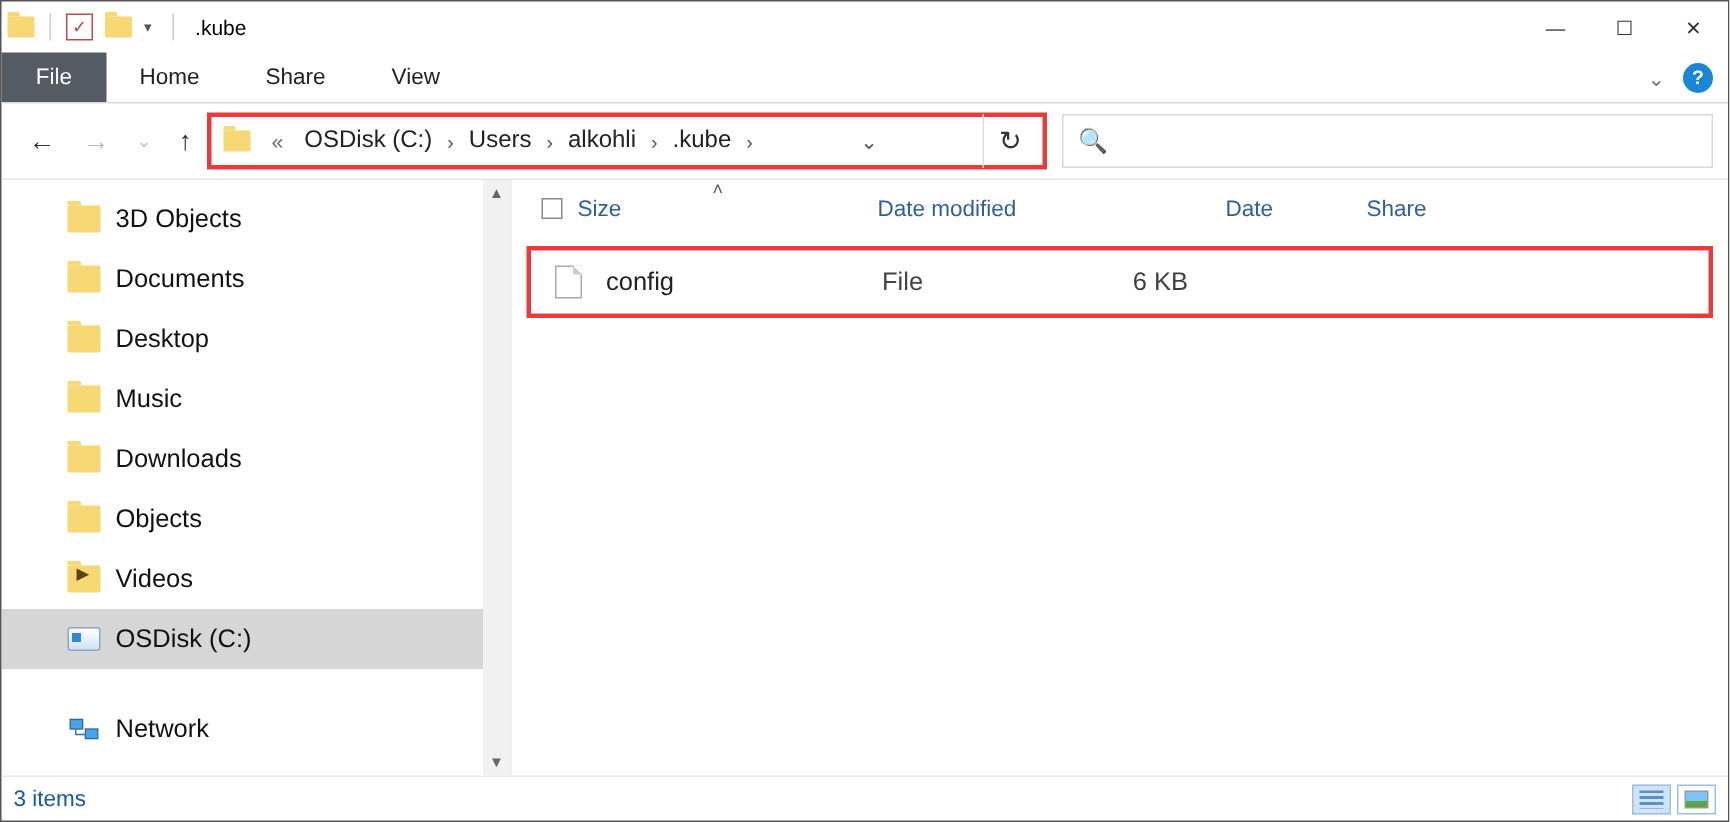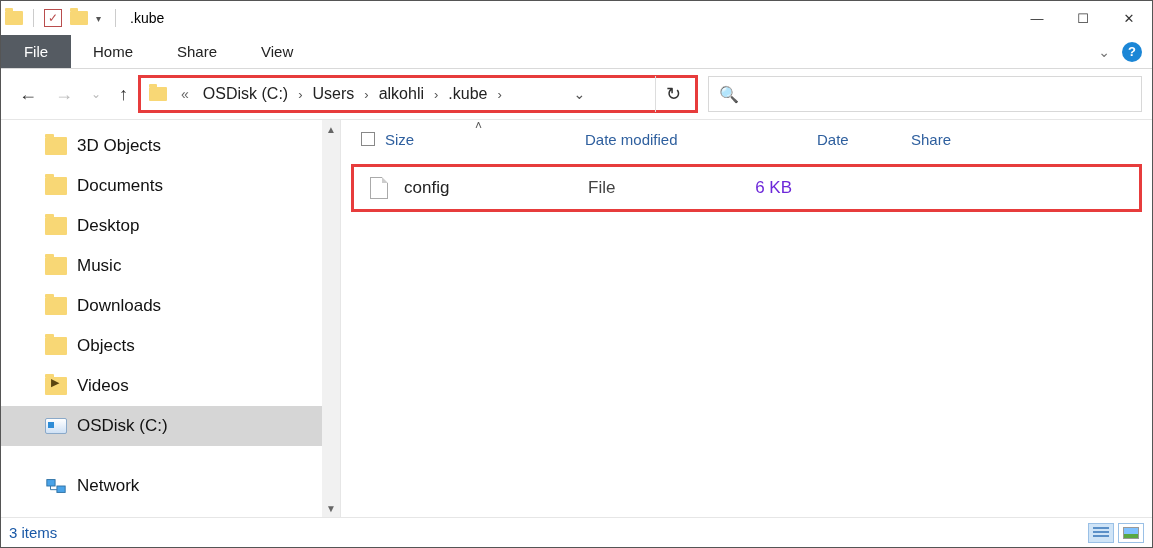--- a/index.html
+++ b/index.html
@@ -195,21 +195,21 @@
     width:18px; height:22px; background:#fff; border:1px solid #aaa;
     position:relative;
   }
   .file-row .file-icon::after {
     content:""; position:absolute; right:-1px; top:-1px;
     border-top:6px solid #fff; border-left:6px solid #ccc;
   }
   .file-row .c-name { width:184px;}
   .file-row .c-date { width:232px; color:#444;}
   .file-row .c-type { width:94px; color:#444;}
-  .file-row .c-size { width:150px; color:#6d28d9; justify-content:flex-end; padding-right:40px;}
+  .file-row .c-size { width:150px; color:#404040; justify-content:flex-end; padding-right:40px;}
   
   .statusbar {
     height:30px; border-top:1px solid #e6e6e6;
     display:flex; align-items:center; padding:0 8px;
     font-size:15px; color:#1958a6;
   }
   .view-toggles {
     margin-left:auto; display:flex; gap:4px;
   }
   .view-btn {

